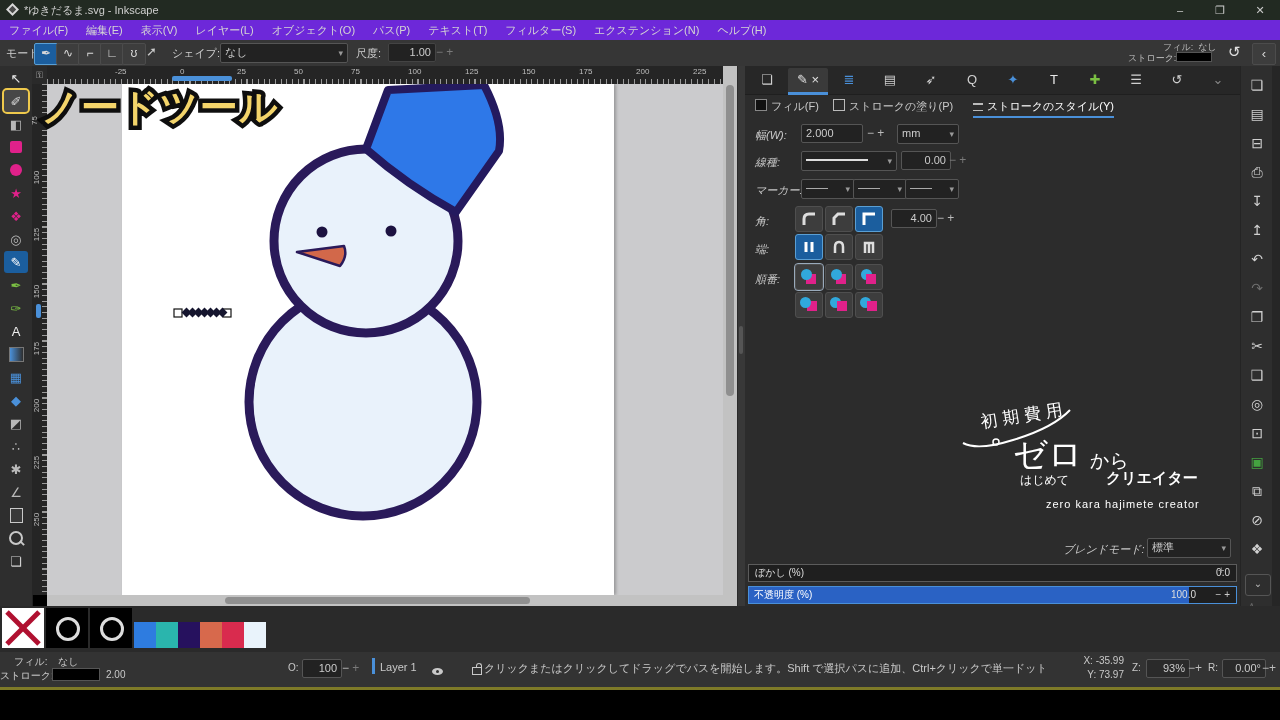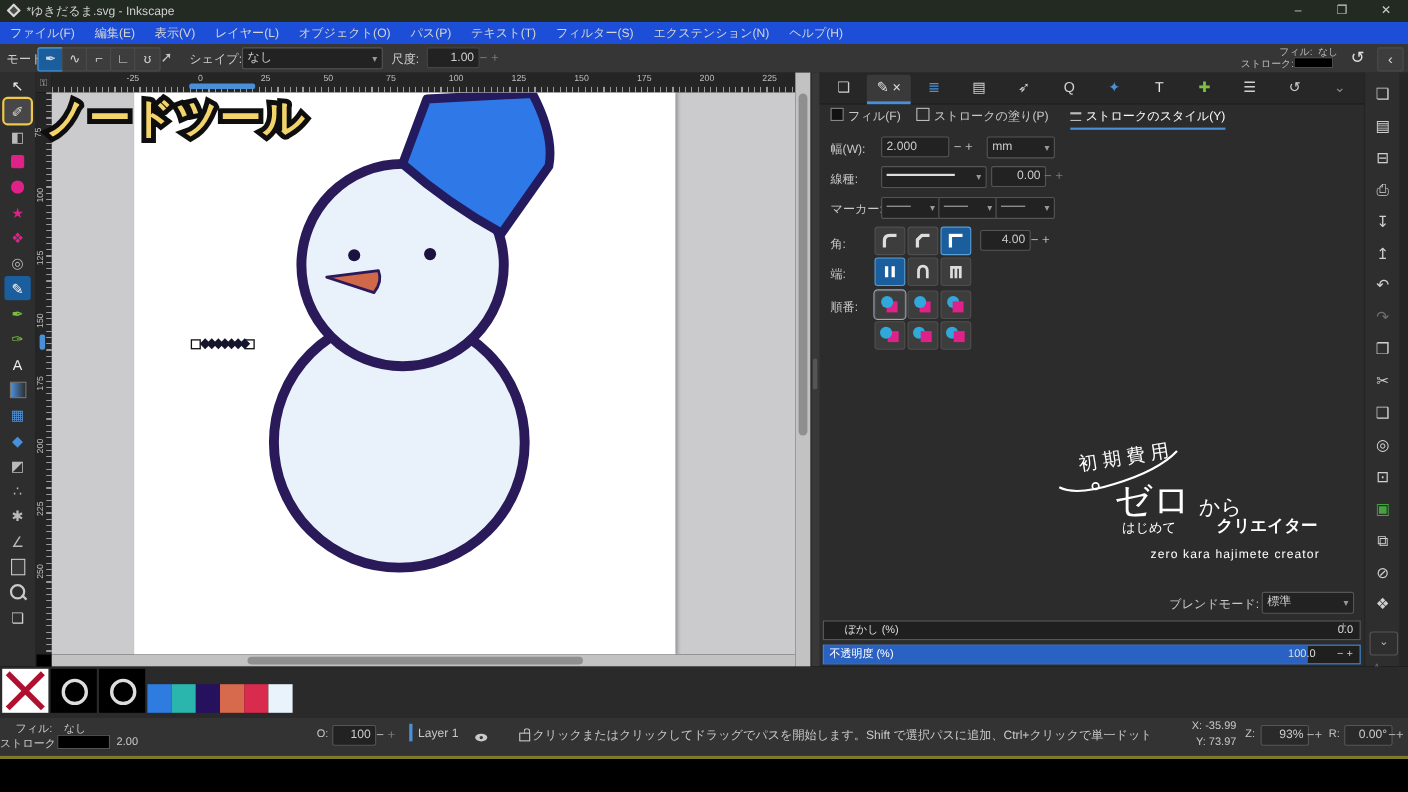--- a/index.html
+++ b/index.html
@@ -5,21 +5,21 @@
   html,body{margin:0;padding:0;background:#000;width:1280px;height:720px;overflow:hidden;
     font-family:"Liberation Sans",sans-serif;-webkit-font-smoothing:antialiased;}
   .abs{position:absolute;}
   #app{position:absolute;left:0;top:0;width:1280px;height:720px;background:#000;}
   
   #titlebar{left:0;top:0;width:1280px;height:20px;background:#222a22;color:#cfcfcf;font-size:11px;}
   #titlebar .ticon{left:6px;top:3px;width:13px;height:13px;}
   #title-text{left:24px;top:3px;white-space:nowrap;}
   .winbtn{top:0;width:40px;height:20px;color:#c9c9c9;font-size:11px;text-align:center;line-height:20px;}
   
-  #menubar{left:0;top:20px;width:1280px;height:20px;background:#1d4ed8;border-bottom:1px solid #a3a3a3;}
+  #menubar{left:0;top:20px;width:1280px;height:20px;background:#6d28d9;border-bottom:1px solid #a3a3a3;}
   #menubar span{display:inline-block;color:#d4d4d4;font-size:11px;padding:3px 9px 0 9px;}
   
   #toolbar{left:0;top:40px;width:1280px;height:26px;background:#363636;border-bottom:1px solid #262626;color:#cfcfcf;font-size:11px;}
   .tbtn{top:3px;width:22px;height:20px;background:#3d3d3d;border:1px solid #4c4c4c;border-radius:2px;
         color:#d8d8d8;font-size:12px;text-align:center;line-height:19px;}
   .tbtn.sel{background:#1b5e9e;border-color:#5a9fd4;}
   .dd{background:#222;border:1px solid #555;border-radius:2px;color:#ccc;font-size:11px;line-height:17px;padding:0 4px;}
   .ddarrow{float:right;color:#999;font-size:9px;margin-top:1px;margin-left:4px;}
   .spin{color:#bbb;font-size:12px;}
   .dim{color:#7a7a7a;}
@@ -57,21 +57,21 @@
   #splitter{left:737px;top:66px;width:8px;height:540px;background:#383838;border-left:1px solid #2a2a2a;}
   #splitgrip{left:1px;top:260px;width:4px;height:28px;background:#555;border-radius:2px;}
   
   #rightpanel{left:745px;top:66px;width:495px;height:540px;background:#2c2c2c;color:#cfcfcf;font-size:11px;}
   #docktabs{left:0;top:0;width:495px;height:28px;background:#272727;border-bottom:1px solid #1f1f1f;}
   .dtab{position:absolute;top:2px;width:40px;height:24px;text-align:center;line-height:24px;font-size:13px;color:#cfcfcf;}
   .dtab.active{background:#3a3a3a;border-bottom:3px solid #4a90d9;border-radius:2px 2px 0 0;}
   .subtab{position:absolute;top:0;height:20px;line-height:20px;font-size:11px;color:#c9c9c9;white-space:nowrap;}
   .subtab .ic{display:inline-block;width:10px;height:10px;margin-right:4px;vertical-align:-1px;}
   .subtab.active{border-bottom:2px solid #4a90d9;color:#fff;}
-  .prow-label{position:absolute;font-size:11px;color:#c9c9c9;}
+  .prow-label{position:absolute;font-size:11px;color:#c9c9c9;font-style:italic;}
   .togglebtn{position:absolute;width:26px;height:24px;background:#3d3d3d;border:1px solid #4f4f4f;border-radius:3px;
      display:flex;align-items:center;justify-content:center;}
   .togglebtn.on{background:#1b5e9e;border-color:#5a9fd4;}
   .togglebtn.focus{outline:1px solid #9ab;}
   .ordicon{position:relative;width:18px;height:16px;}
   .ordicon .oc{position:absolute;width:11px;height:11px;border-radius:50%;background:#31a8dc;}
   .ordicon .os{position:absolute;width:10px;height:10px;background:#e0218a;}
   .sliderrow{position:absolute;left:3px;width:487px;height:16px;background:#1f1f1f;border:1px solid #5c5c5c;
       font-size:10px;color:#ddd;line-height:16px;}
   
@@ -353,21 +353,21 @@
             <span class="oc" style="left: 0px; top: 0px;"></span>
           </span>
         </span></span>
 
     
     <span class="prow-label" style="left:318px;top:476px">ブレンドモード:</span>
     <span class="abs dd" style="left:402px;top:472px;width:74px"><span>標準</span><span class="ddarrow">▾</span></span>
 
     
     <div class="sliderrow" style="top:498px">
-      <span style="margin-left:19px">ぼかし (%)</span>
+      <span style="margin-left:6px">ぼかし (%)</span>
       <span style="position:absolute;right:6px">0.0</span>
     </div>
     <span class="abs spin" style="left:470px;top:498px;font-size:11px;color:#999">&nbsp;+</span>
 
     
     <div class="sliderrow" style="top:520px;border-color:#4a90d9">
       <div style="position:absolute;left:0;top:0;width:440px;height:16px;background:#2a62c4"></div>
       <span style="position:absolute;left:5px;color:#fff">不透明度 (%)</span>
       <span style="position:absolute;right:40px">100.0</span>
       <span style="position:absolute;right:6px;color:#ccc">−&nbsp;+</span>

